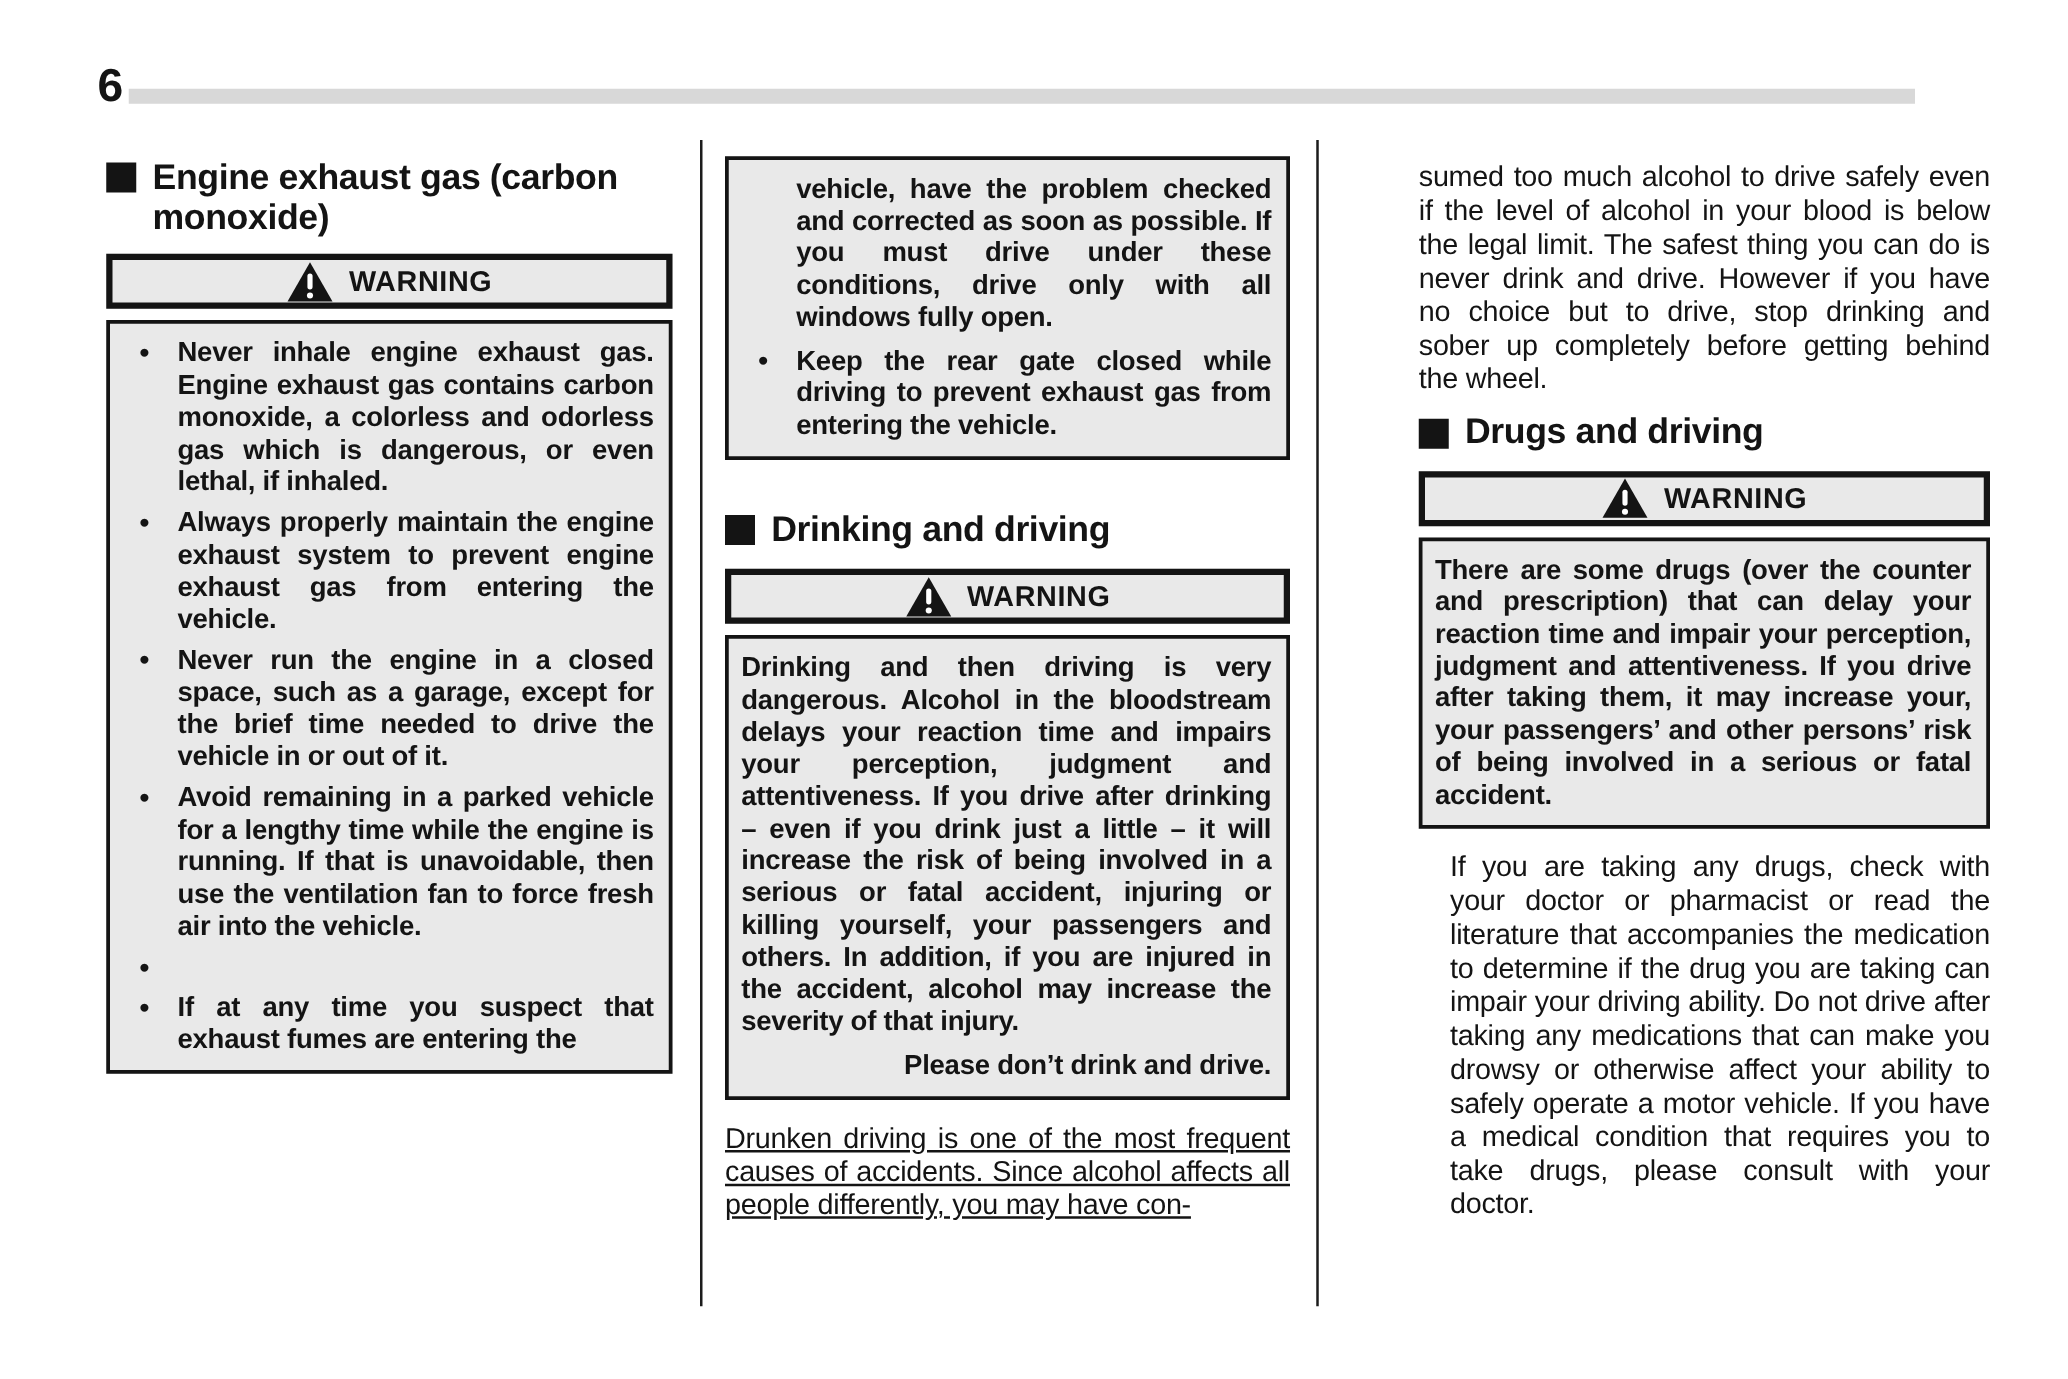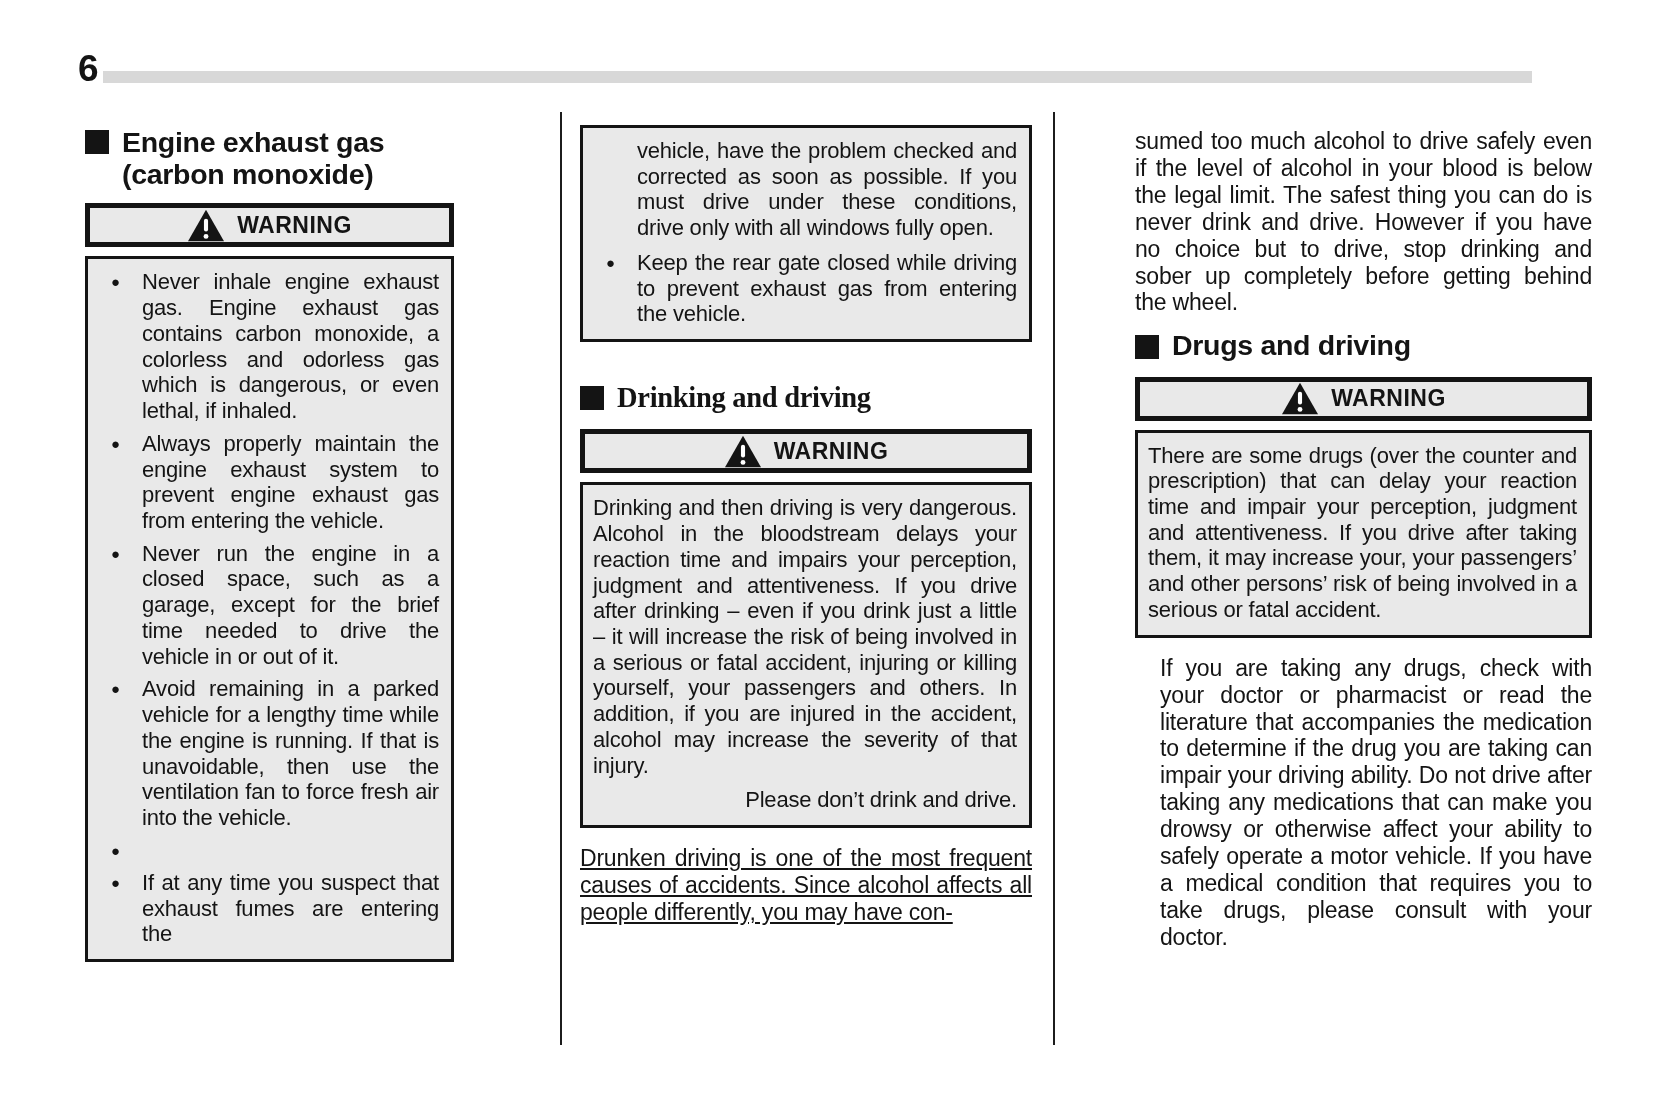--- a/index.html
+++ b/index.html
@@ -30,21 +30,21 @@
   }
   .header-bar {
     position: absolute;
     left: 103px; top: 71px;
     width: 1429px; height: 12px;
     background: var(--header-bar);
   }
 
   
   .col { position: absolute; top: 112px; }
-  .col-left  { left: 85px;   width: 369px; }
+  .col-left  { left: 85px;   width: 453px; }
   .col-mid   { left: 580px;  width: 452px; }
   .col-right { left: 1135px; width: 457px; }
   .vdivider {
     position: absolute;
     top: 112px; height: 933px; width: 2px;
     background: #1c1c1c;
   }
   .vdivider-1 { left: 560px; }
   .vdivider-2 { left: 1053px; }
 
@@ -81,21 +81,21 @@
   }
   .warn-icon { display: block; }
 
   
   .warn-box {
     border: 3px solid var(--border);
     background: var(--box-fill);
     margin-top: 9px;
     padding: 10px 12px 12px 10px;
     font-size: 22px;
-    font-weight: normal;
+    font-weight: bold;
     line-height: 1.17;
     letter-spacing: -0.2px;
     text-align: justify;
   }
   .warn-box p { margin: 0; }
   .bullet { display: flex; margin: 7px 0 0 0; }
   .bullet:first-child { margin-top: 0; }
   .bullet .dot {
     flex: 0 0 44px;
     padding-left: 13px;
@@ -112,21 +112,21 @@
     font-size: 23px;
     line-height: 1.17;
     letter-spacing: -0.2px;
     text-align: justify;
   }
 
   
   .col-left  .heading     { margin-top: 14px; }
   .col-left  .warn-header { margin-top: 13px; }
   .col-mid   .warn-box-first { margin-top: 13px; }
-  .col-mid   .heading     { margin-top: 40px; font-family: Liberation Serif, serif; }
+  .col-mid   .heading     { margin-top: 40px; }
   .col-mid   .warn-header { margin-top: 15px; }
   .col-mid   .body-par    { margin-top: 17px; text-decoration: underline; }
   .col-right .body-par-top{ margin-top: 16px; }
   .col-right .heading     { margin-top: 13px; align-items: center; }
   .col-right .warn-header { margin-top: 15px; }
   .col-right .body-par-bottom { margin-top: 17px; margin-left: 25px; }
 </style>
 </head>
 <body>
 

